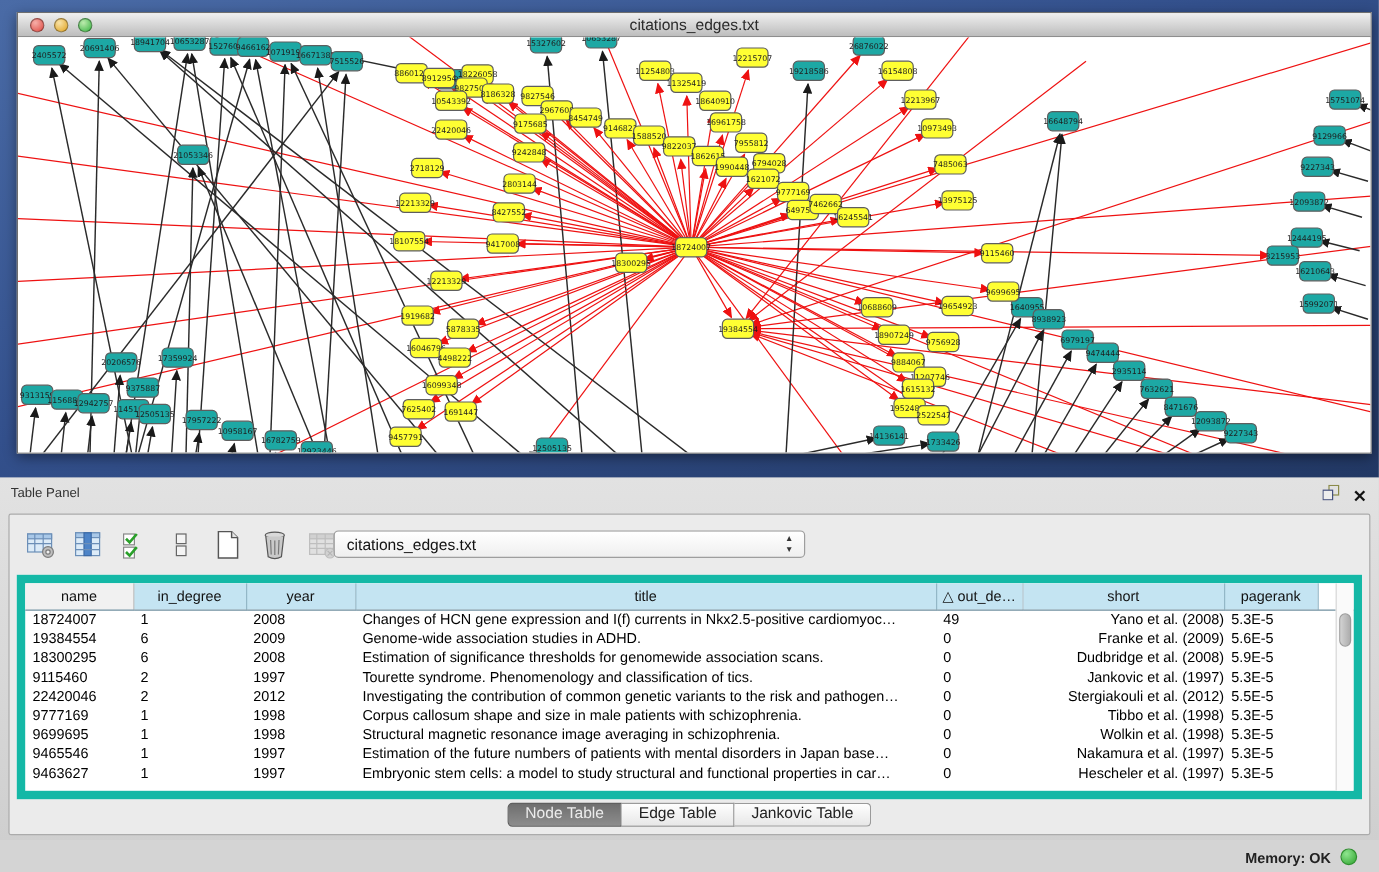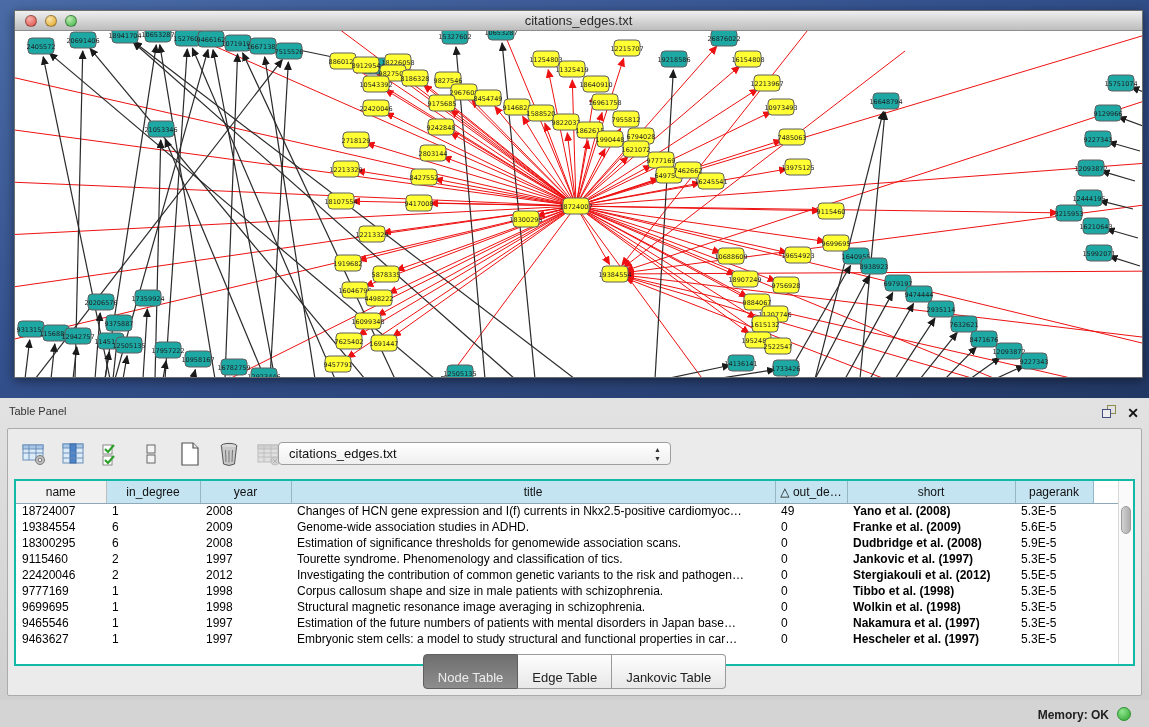--- a/index.html
+++ b/index.html
@@ -37,36 +37,36 @@
   .tp-toolbar { position:absolute; left:12px; top:10px; height:30px; display:flex;
     align-items:center; gap:12px; }
   .tbtn { width:27px; height:27px; display:flex; align-items:center; justify-content:center; }
   .dropdown { position:absolute; left:270px; top:13px; width:393px; height:23px;
     background:linear-gradient(#FFFFFF,#EFEFEF); border:1px solid #9E9E9E; border-radius:4px;
     font-size:13px; color:#111; line-height:21px; padding-left:10px; }
   .stepper { position:absolute; right:9px; top:2px; font-size:7px; color:#333; line-height:9px; text-align:center; }
 
   
   .table-wrap { position:absolute; left:6px; right:6px; top:50px; height:187px;
-    background:#fff; border:2px solid #14b8a6; overflow:hidden; }
+    background:#fff; border:7px solid #14b8a6; overflow:hidden; }
   table.grid { border-collapse:collapse; table-layout:fixed; width:1107px; }
   table.grid th { height:22px; font-size:12px; font-weight:normal; color:#111; text-align:center;
     background:#C4E4F2; border-right:1px solid #93B7C7; border-bottom:1px solid #8FA8B5; overflow:hidden; white-space:nowrap; }
   table.grid th.plain { background:#F1F1F1; border-right:1px solid #BDBDBD; }
   table.grid td { height:16px; font-size:12px; color:#000; padding:0 0 0 6px;
     white-space:nowrap; overflow:hidden; }
-  td.c-short { text-align:left; padding:0;font-weight:bold; }
+  td.c-short { text-align:right; padding:0; }
   .vscroll { position:absolute; right:0; top:0; bottom:0; width:15px; background:#FAFAFA;
     border-left:1px solid #D8D8D8; }
   .vthumb { position:absolute; top:25px; left:2px; width:10px; height:28px; border-radius:6px;
     background:linear-gradient(90deg,#D2D2D2,#ADADAD); border:1px solid #9B9B9B; }
 
   
   .tabs { position:absolute; left:0; right:0; bottom:6px; display:flex; justify-content:center; }
-  .tab { font-size:13px; color:#222; padding:15px 14px 3px;
+  .tab { font-size:13px; color:#222; padding:0 14px 3px;
     background:linear-gradient(#FEFEFE,#E7E7E7); border:1px solid #9A9A9A; border-left:none; }
   .tab:first-child { border-left:1px solid #9A9A9A; border-radius:4px 0 0 4px; }
   .tab:last-child { border-radius:0 4px 4px 0; }
   .tab.active { background:linear-gradient(#6F6F6F,#8D8D8D); color:#ECECEC; border-color:#5F5F5F; }
 
   
   .statusbar { position:absolute; left:0; top:700px; width:1149px; height:27px; }
   .mem-label { position:absolute; right:40px; top:8px; font-size:12px; color:#222;font-weight:bold; }
   .mem-dot { position:absolute; right:18px; top:7px; width:14px; height:14px; border-radius:50%;
     background:radial-gradient(circle at 35% 30%,#8FE68F,#2FA32F); border:1px solid #2E8F2E; }

